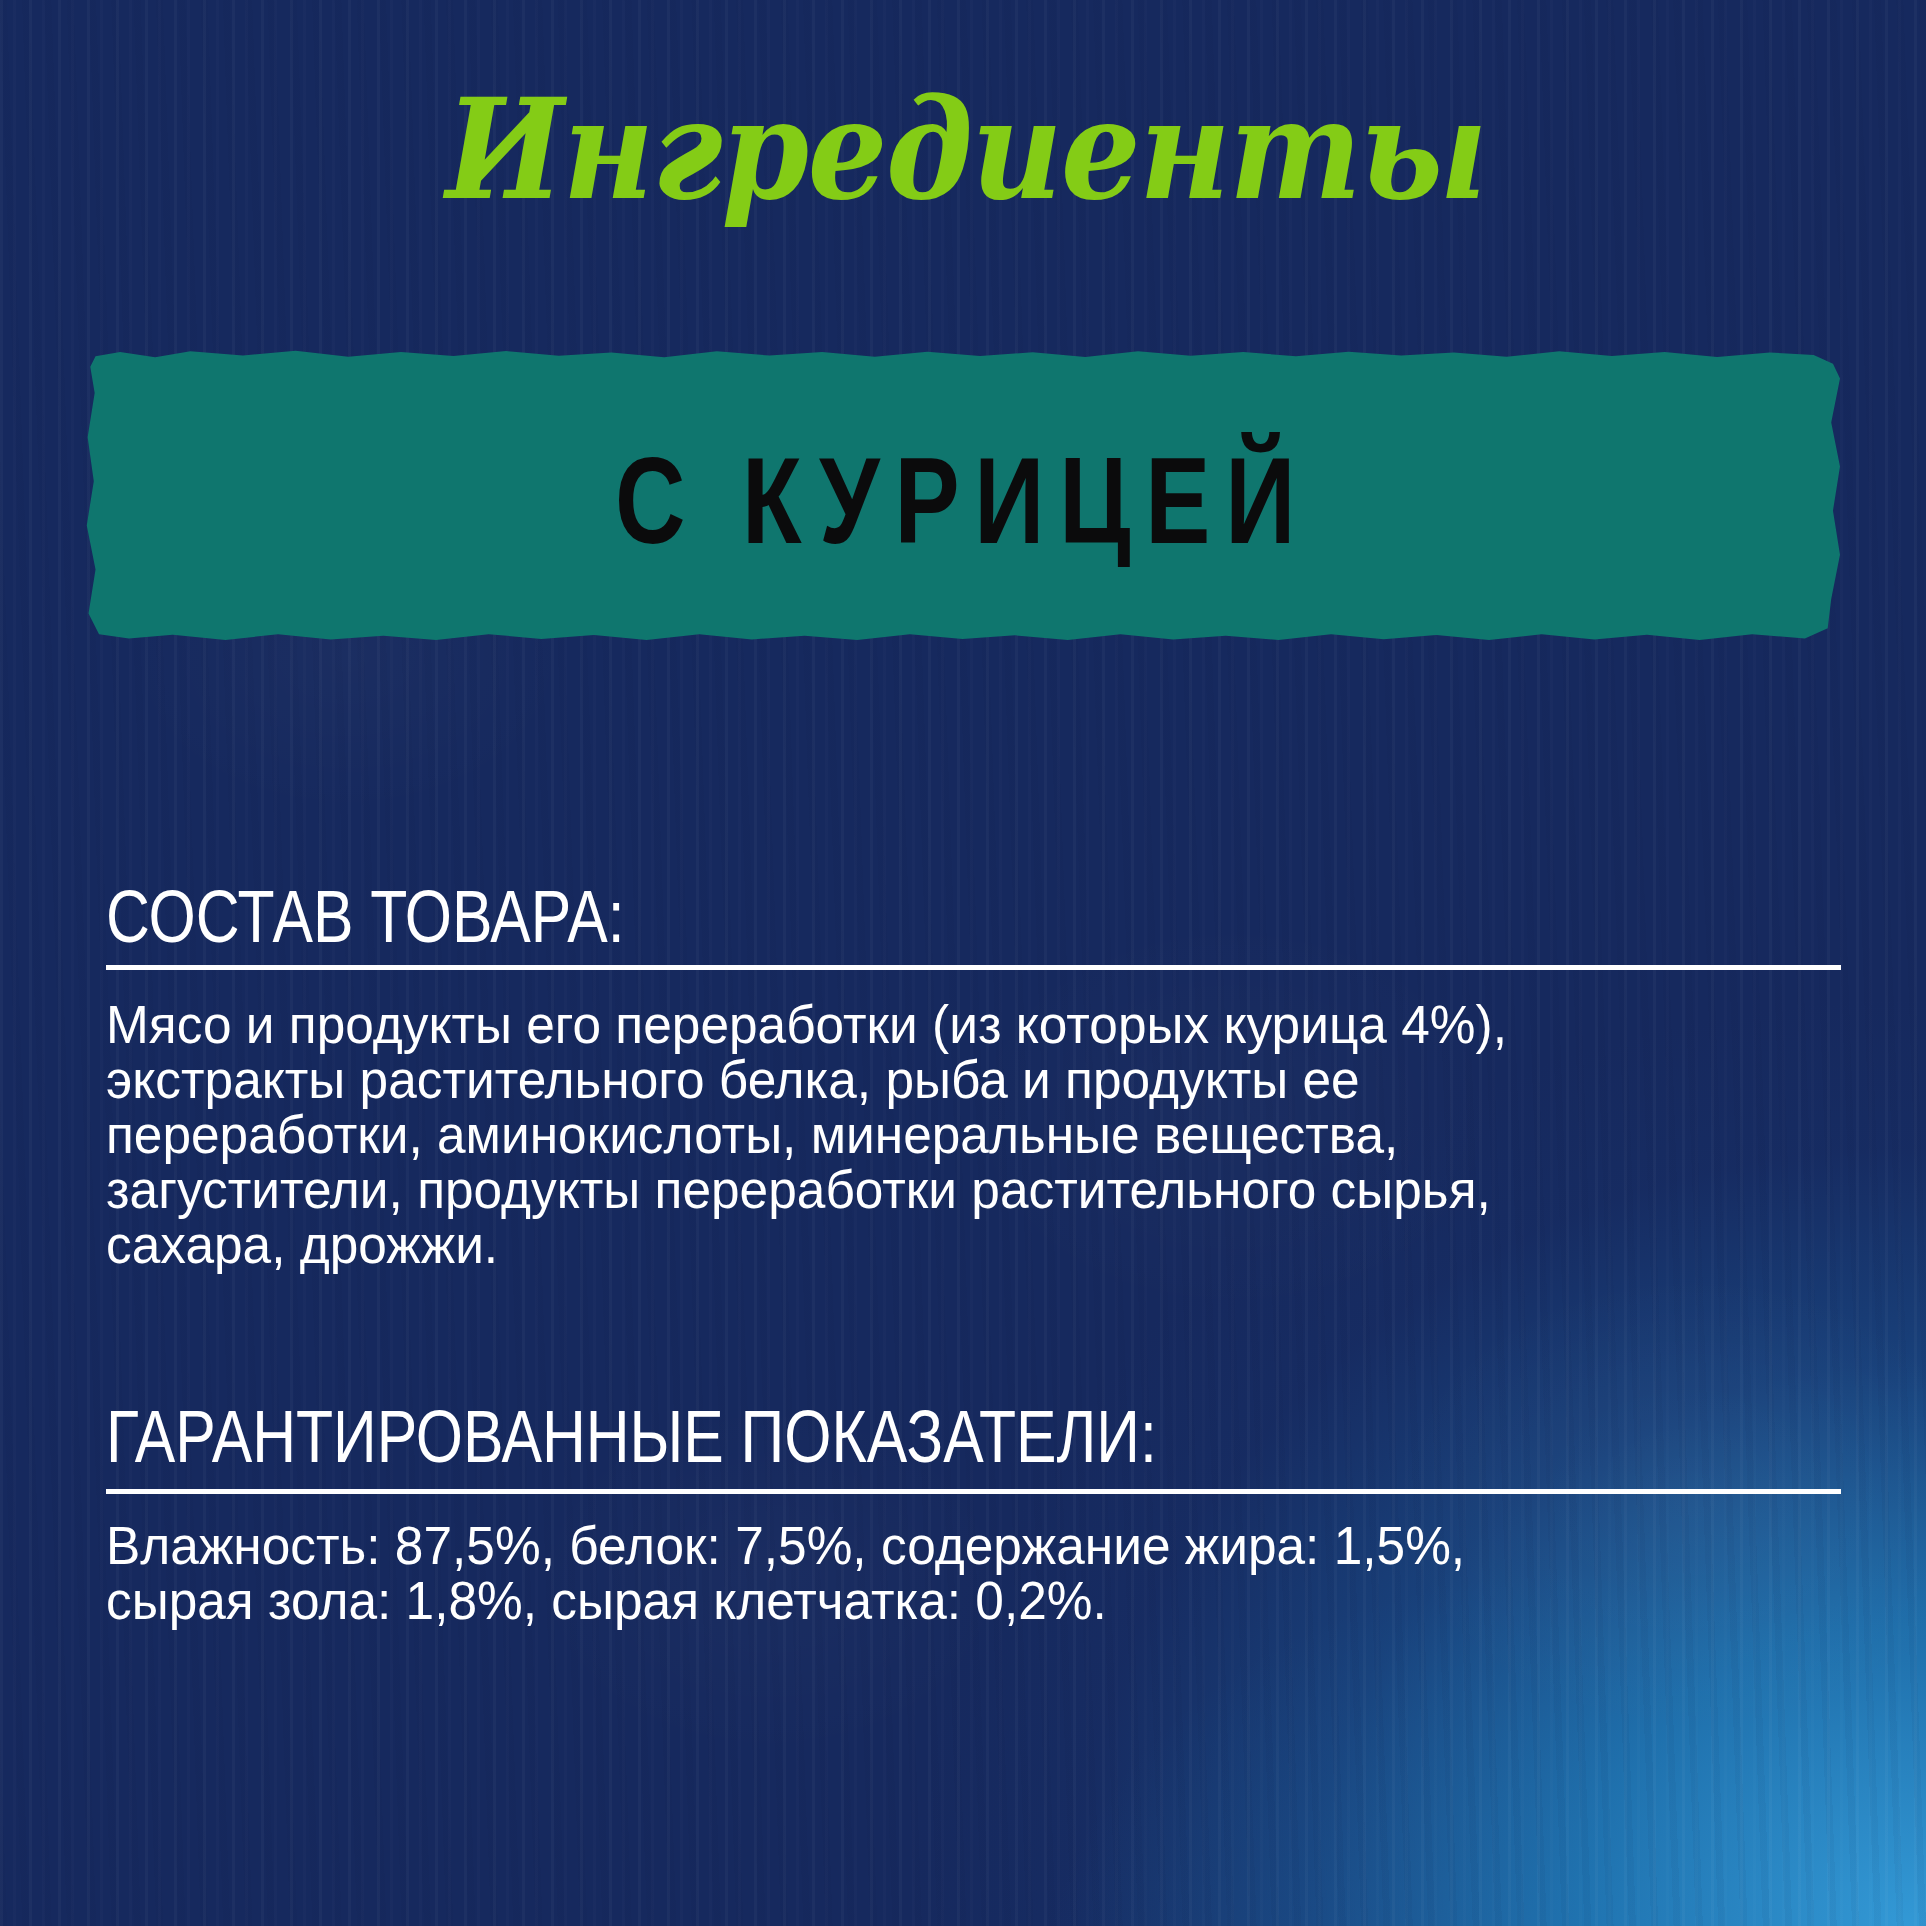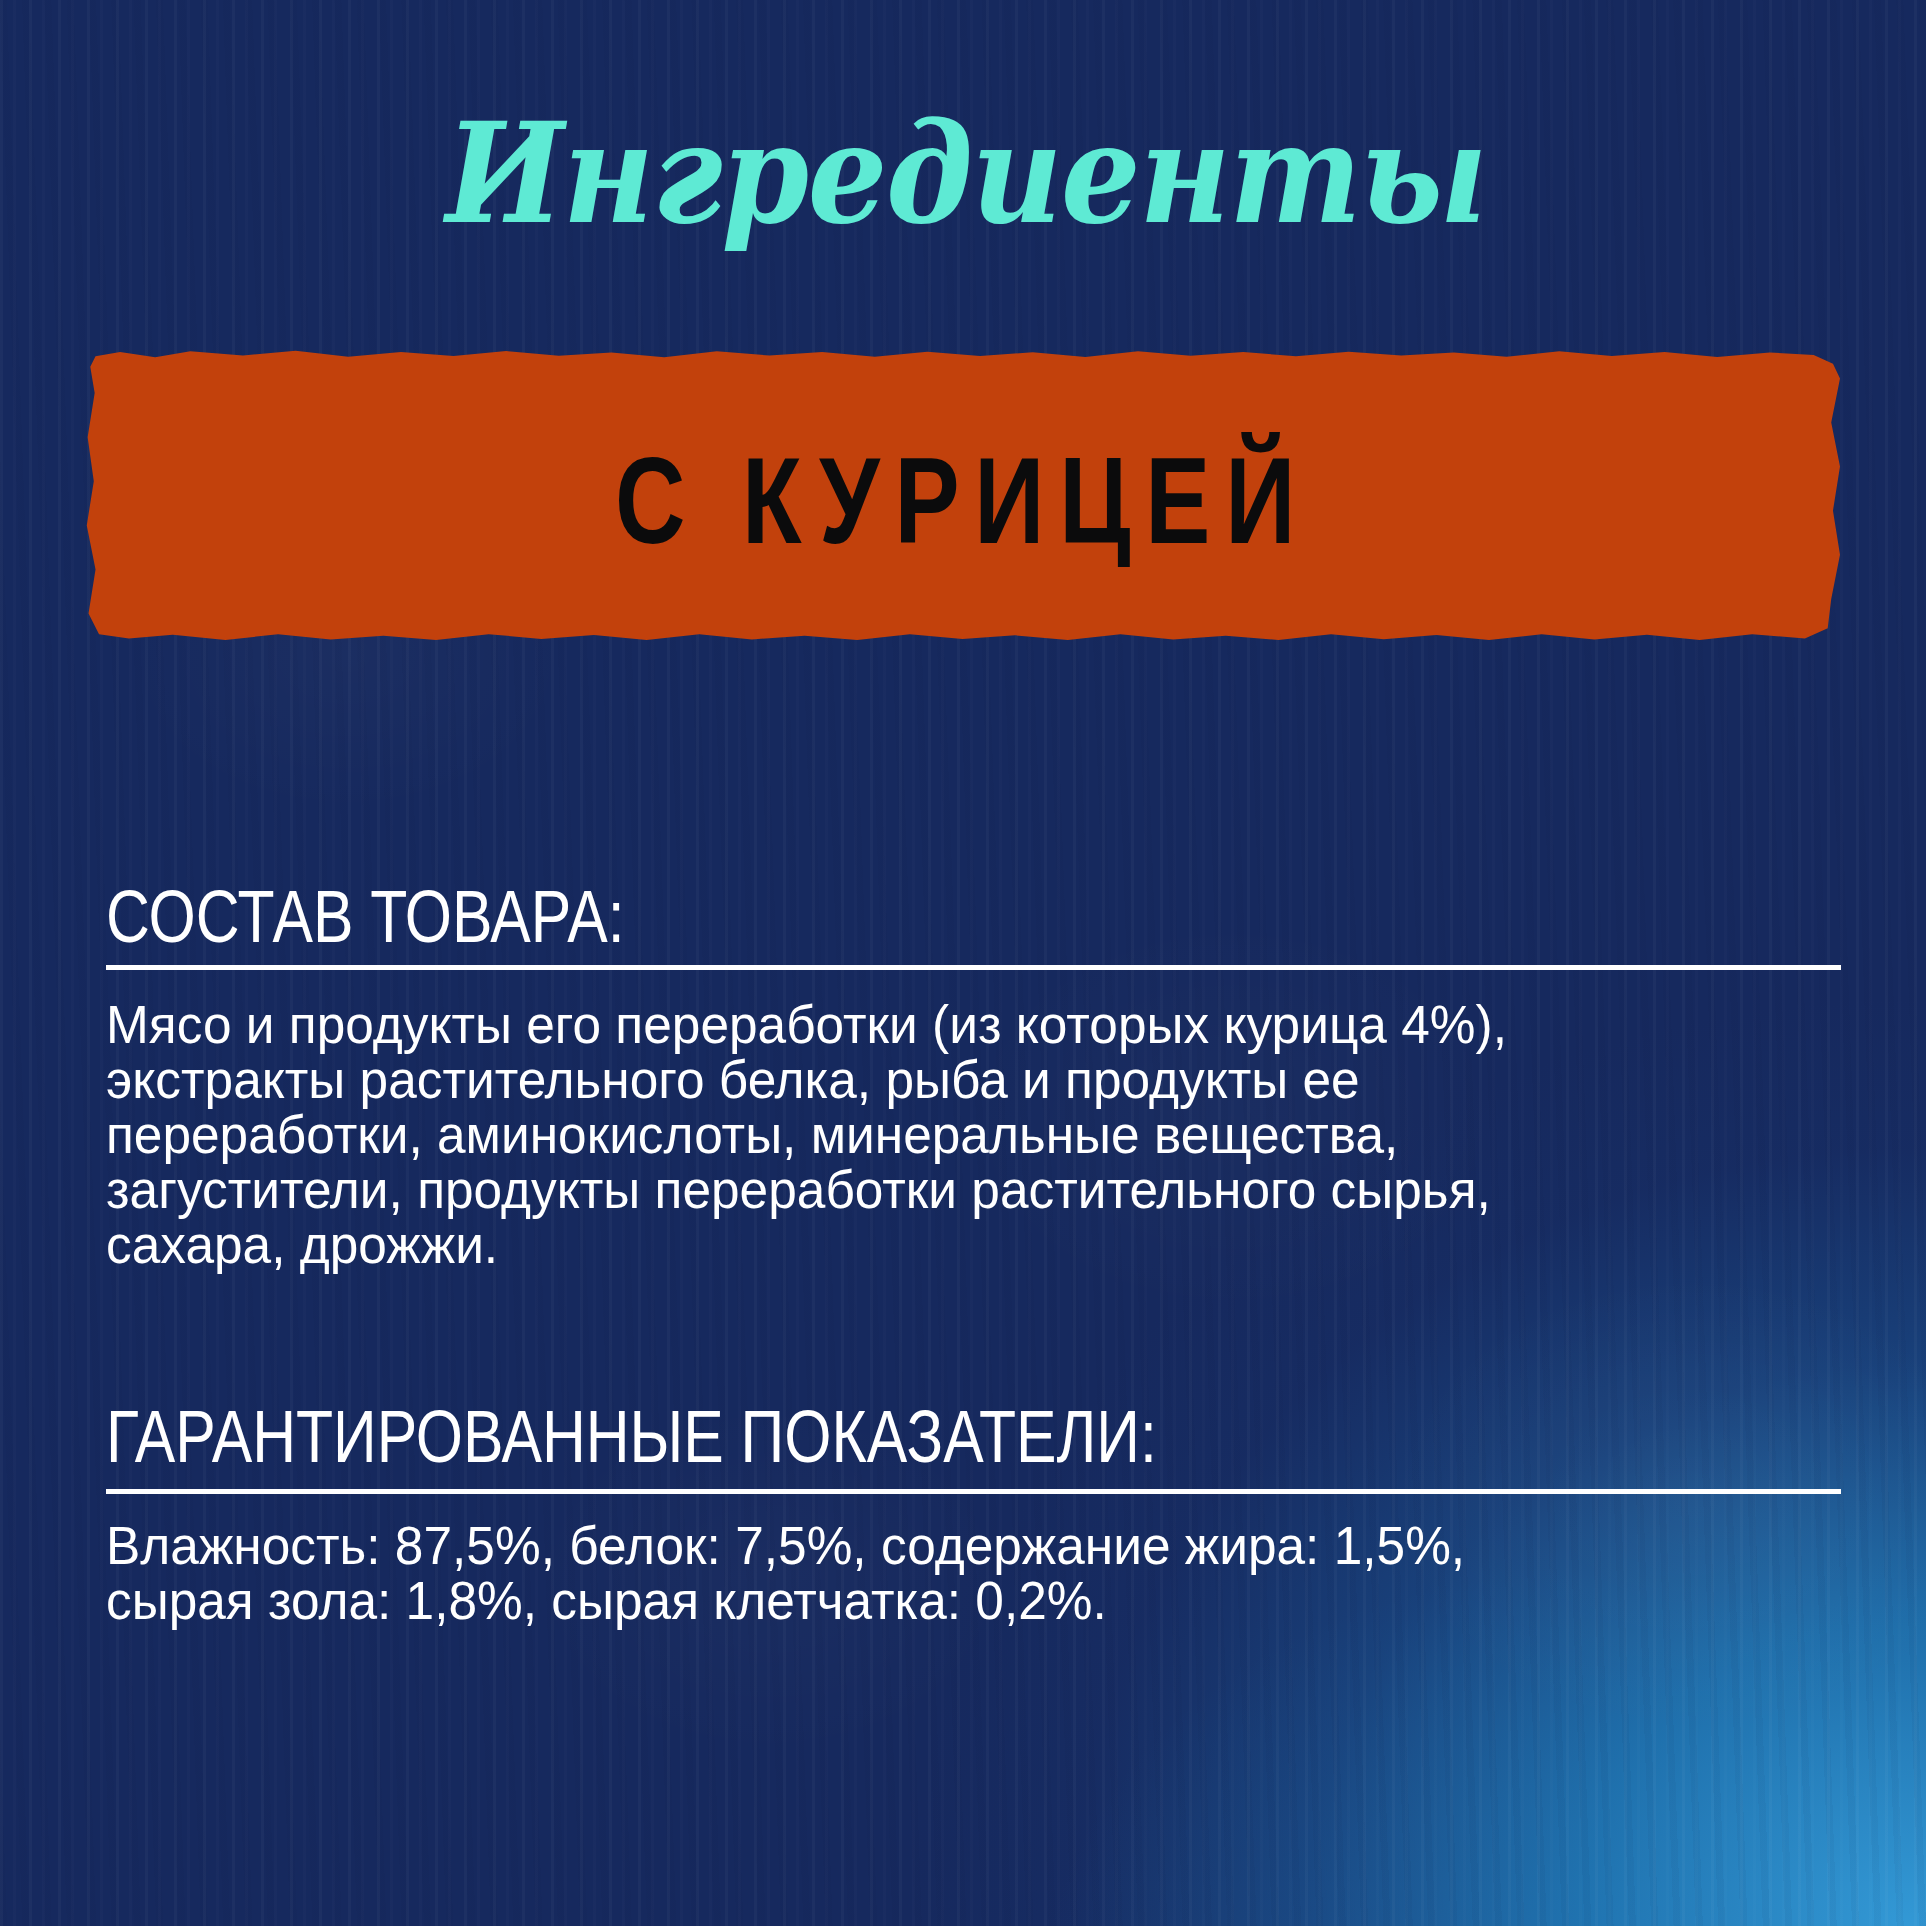--- a/index.html
+++ b/index.html
@@ -44,43 +44,42 @@
       radial-gradient(354px 262px at 40% 82%, rgba(255,255,255,0.018), rgba(255,255,255,0) 70%),
       radial-gradient(432px 324px at 88% 78%, rgba(255,255,255,0.035), rgba(255,255,255,0) 72%);
   }
 
   .title {
     position: absolute;
     top: 73px;
     left: 6px;
     right: 0;
     text-align: center;
-    color: #5eead4;
+    color: #84cc16;
     font-family: "DejaVu Serif", serif;
     font-style: italic;
     font-weight: 700;
     font-size: 139px;
     line-height: 1.1;
     white-space: nowrap;
-    margin-top: 24px;
   }
   .title .squeeze {
     display: inline-block;
     transform: scaleX(0.90);
     transform-origin: center;
     letter-spacing: -1.5px;
   }
 
   .banner {
     position: absolute;
     left: 85px;
     top: 349px;
     width: 1755px;
     height: 294px;
-    background: #c2410c;
+    background: #0f766e;
     display: flex;
     align-items: center;
     justify-content: center;
     clip-path: polygon(
       0.6% 2.5%, 2% 1%, 4% 2.8%, 6% 0.8%, 9% 2.2%, 12% 0.6%, 15% 2.6%, 18% 1%,
       21% 2.4%, 24% 0.7%, 27% 2.3%, 30% 1.2%, 33% 2.8%, 36% 0.8%, 39% 2.2%,
       42% 1%, 45% 2.6%, 48% 0.9%, 51% 2.4%, 54% 1.1%, 57% 2.7%, 60% 0.8%,
       63% 2.3%, 66% 1%, 69% 2.5%, 72% 0.9%, 75% 2.2%, 78% 1.2%, 81% 2.6%,
       84% 0.8%, 87% 2.4%, 90% 1%, 93% 2.7%, 96% 1.2%, 98.5% 2%, 99.6% 5%,
       100% 10%, 99.5% 25%, 100% 40%, 99.6% 55%, 100% 70%, 99.5% 85%, 99.3% 95%,

